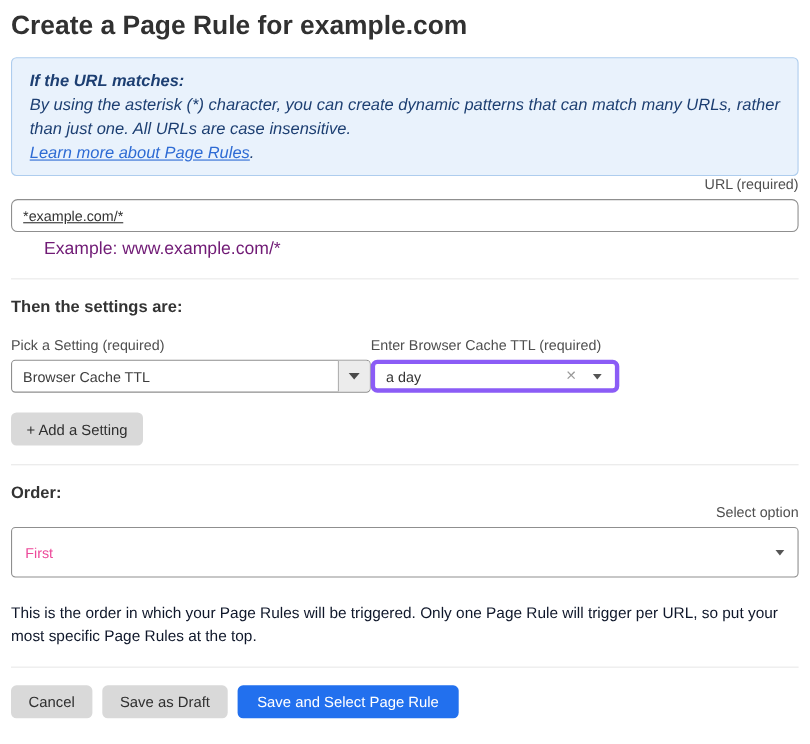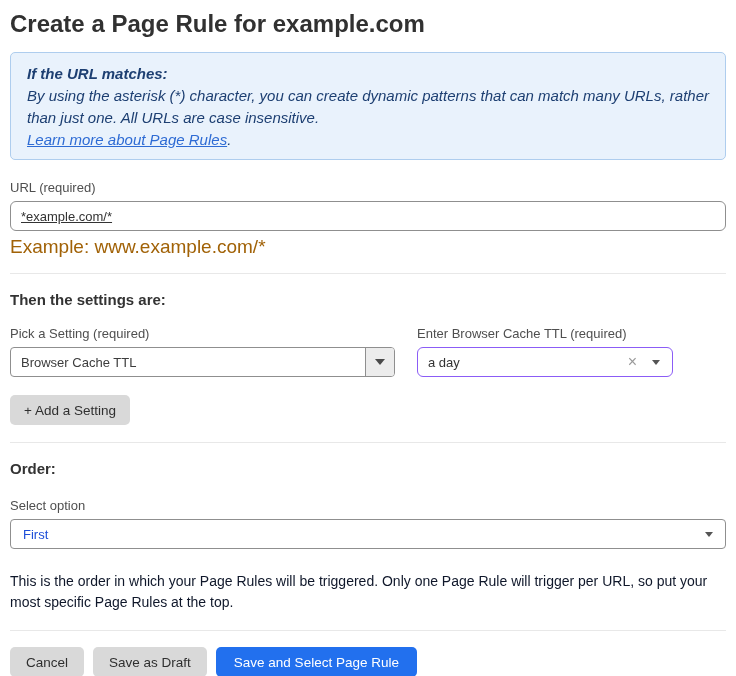--- a/index.html
+++ b/index.html
@@ -16,35 +16,35 @@
     border-radius: 5px;
     padding: 10px 16px 8px 16px;
     font-size: 15px;
     line-height: 22px;
     color: #1d3f72;
     font-style: italic;
   }
   .info-box .info-heading { font-weight: 700; }
   .info-box a { color: #2e6bd4; text-decoration: underline; cursor: pointer; }
 
-  .field-label { margin-top: 20px; font-size: 13px; color: #4f4f4f; }
+  .field-label { font-size: 13px; color: #4f4f4f; text-align: right; }
   .text-input {
     margin-top: 6px; width: 100%; height: 30px;
     border: 1px solid #8f8f8f; border-radius: 6px;
     padding: 0 10px; font-size: 13px; color: #333;
     font-family: "Liberation Sans", sans-serif;
     background: #fff; outline: none; text-decoration: underline;
   }
-  .helper-text { margin-top: 7px; font-size: 19px; color: #a16207; line-height: 18px; }
+  .helper-text { margin-top: 7px; font-size: 16px; color: #701a75; line-height: 18px; margin-left: 30px; }
 
   .divider { border: none; border-top: 1px solid #e8e8e8; margin: 17px 0 16px 0; }
 
   .section-heading { font-size: 15px; font-weight: 700; color: #333; line-height: 19px; }
 
-  .settings-row { display: flex; gap: 22px; margin-top: 17px; }
+  .settings-row { display: flex; margin-top: 17px; }
   .col-label { font-size: 13px; color: #4f4f4f; margin-bottom: 6px; }
 
   .select-box {
     height: 30px; background: #fff;
     border: 1px solid #8f8f8f; border-radius: 4px;
     display: flex; align-items: center;
     font-size: 13px; color: #3c3c3c; cursor: pointer;
   }
   .select-box .value { padding-left: 10px; }
   .arrow-well {
@@ -58,47 +58,47 @@
     border-left: 5px solid transparent;
     border-right: 5px solid transparent;
     border-top: 6px solid #4a4a4a;
   }
   .tri-down.small {
     border-left-width: 4px; border-right-width: 4px; border-top-width: 5px;
     border-top-color: #555;
   }
 
   .combo-box {
-    width: 256px; height: 30px; background: #fff;
-    border: 1px solid #8b5cf6; border-radius: 6px;
+    width: 226px; height: 30px; background: #fff;
+    border: 4px solid #8b5cf6; border-radius: 6px;
     display: flex; align-items: center; padding: 0 12px 0 10px;
     font-size: 13px; color: #333; cursor: pointer;
   }
   .combo-box .clear-x { margin-left: auto; color: #9a9a9a; font-size: 16px; line-height: 1; cursor: pointer; }
   .combo-box .tri-down { margin-left: 15px; }
 
   .select-full {
-    margin-top: 6px; width: 100%; height: 30px; background: #fff;
+    margin-top: 6px; width: 100%; height: 46px; background: #fff;
     border: 1px solid #8f8f8f; border-radius: 4px;
     display: flex; align-items: center; padding: 0 12px;
-    font-size: 13px; color: #1d4ed8; cursor: pointer;
+    font-size: 13px; color: #ec4899; cursor: pointer;
   }
   .select-full .tri-down { margin-left: auto; }
 
   .btn {
     border: none; height: 30px; border-radius: 5px;
     font-size: 13.5px; font-family: "Liberation Sans", sans-serif;
     cursor: pointer; display: inline-flex; align-items: center;
   }
   .btn-gray { background: #d9d9d9; color: #2f2f2f; padding: 0 16px; }
   .btn-blue { background: #2270ee; color: #ffffff; padding: 0 18px; }
 
   .add-setting-btn { margin-top: 18px; padding: 0 14px; }
   .actions-row { display: flex; gap: 9px; }
-  .w335 { width: 385px; }
+  .w335 { width: 327px; }
   .help-text { margin-top: 22px; font-size: 14px; color: #0f172a; line-height: 21px; max-width: 716px; }
 </style>
 </head>
 <body>
 
 <div class="page">
 
   <h1 class="page-title">Create a Page Rule for example.com</h1>
 
   <div class="info-box">

